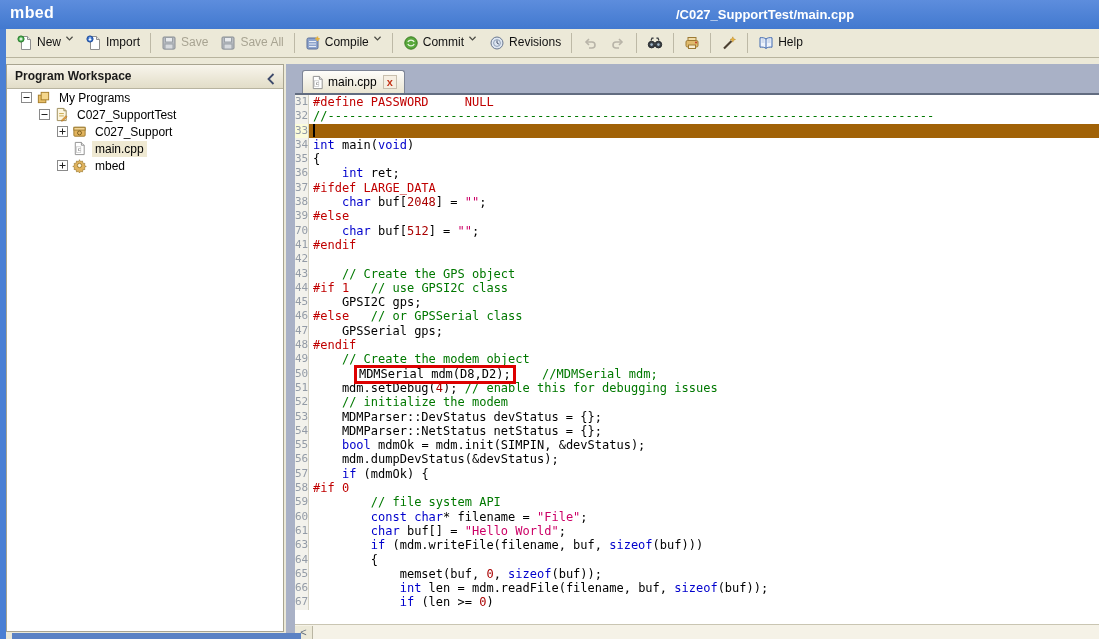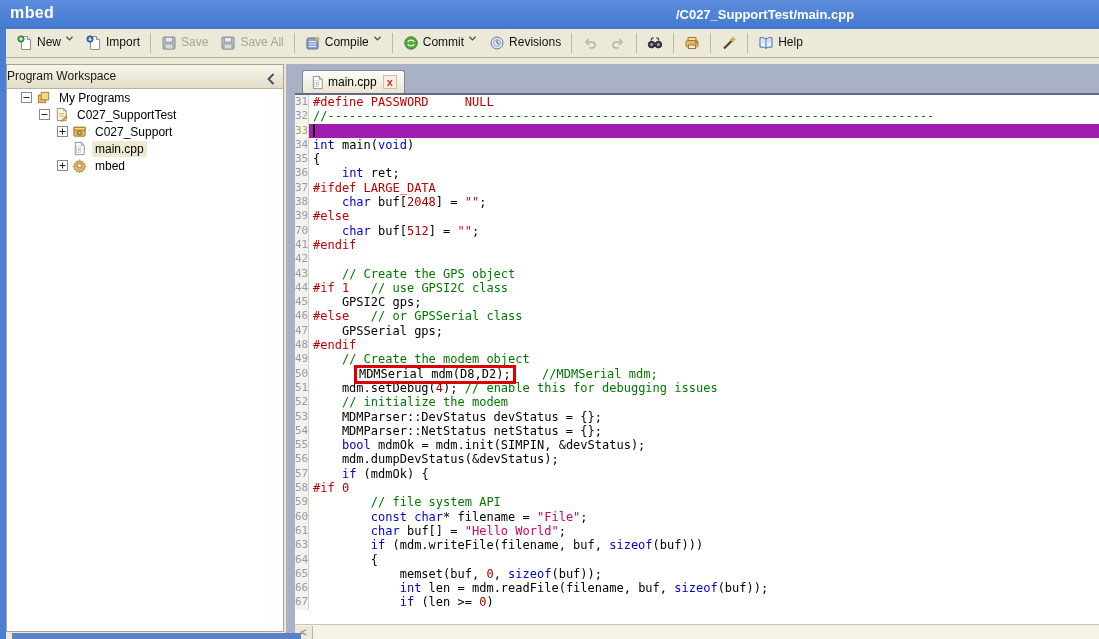--- a/index.html
+++ b/index.html
@@ -28,22 +28,22 @@
   
   .left-frame{position:absolute;left:0;top:29px;width:6px;height:610px;background:#4a7fd4;}
   .bottom-sliver{position:absolute;left:6px;bottom:0;width:289px;height:6px;background:#5b82c4;}
 
   
   .main{position:absolute;left:6px;top:58px;width:1093px;height:581px;background:#ece9d8;}
 
   .sidebar{position:absolute;left:0;top:6px;width:278px;bottom:7px;background:#fff;
            border:1px solid #a8a490;box-sizing:border-box;}
   .sb-header{height:23px;background:linear-gradient(#f8f5ec,#e2ddc8);
-             border-bottom:1px solid #b8b4a0;font-weight:normal;font-size:12px;
-             line-height:23px;padding-left:0;position:relative;color:#1a1a1a;}
+             border-bottom:1px solid #b8b4a0;font-weight:bold;font-size:12px;
+             line-height:23px;padding-left:8px;position:relative;color:#1a1a1a;}
   .sb-collapse{position:absolute;right:8px;top:5px;cursor:pointer;}
   .tree{}
   .trow{display:flex;align-items:center;height:17px;font-size:12px;color:#000;cursor:pointer;}
   .texp{width:11px;height:11px;margin-right:4px;flex:none;}
   .texp svg{display:block;}
   .texp.spacer{visibility:hidden;}
   .nicon{width:15px;height:15px;margin-right:5px;flex:none;}
   .nicon svg{width:15px;height:15px;display:block;}
   .tlabel{padding:1px 3px;white-space:nowrap;}
   .tlabel.selected{background:#efe9d2;}
@@ -56,21 +56,21 @@
   .tab{position:absolute;left:7px;bottom:0;height:22px;display:flex;align-items:center;gap:4px;
        padding:0 7px;background:linear-gradient(#fefdfa,#eae5d2);
        border:1px solid #7e8596;border-bottom:none;border-radius:3px 3px 0 0;
        font-size:12px;cursor:pointer;}
   .tab .nicon{width:14px;height:14px;margin-right:0;}
   .tclose{font-weight:bold;color:#c43318;font-size:11px;border:1px solid #c8bfae;
           background:#f6efe2;padding:0 3px;line-height:12px;margin-left:2px;cursor:pointer;}
 
   .codearea{position:absolute;top:31px;left:0;right:0;bottom:14px;background:#fff;overflow:hidden;}
   .crow{display:flex;height:14.3px;}
-  .crow.cur{background:#a21caf;}
+  .crow.cur{background:#a16207;}
   .ln{width:14px;flex:none;background:#f3f2ec;border-right:1px solid #d6d3c4;color:#939ba6;
       font:11px/14.3px "DejaVu Sans Mono",monospace;text-align:right;padding-right:5px;
       box-sizing:border-box;}
   .crow.cur .ln{background:#fbfbda;}
   .lc{white-space:pre;font:12px/14.3px "DejaVu Sans Mono",monospace;color:#000;padding-left:4px;}
   .tk-kw{color:#0000cc;}
   .tk-pp{color:#c00000;}
   .tk-cm{color:#007800;}
   .tk-str{color:#cc0066;}
   .tk-num{color:#aa0000;}

